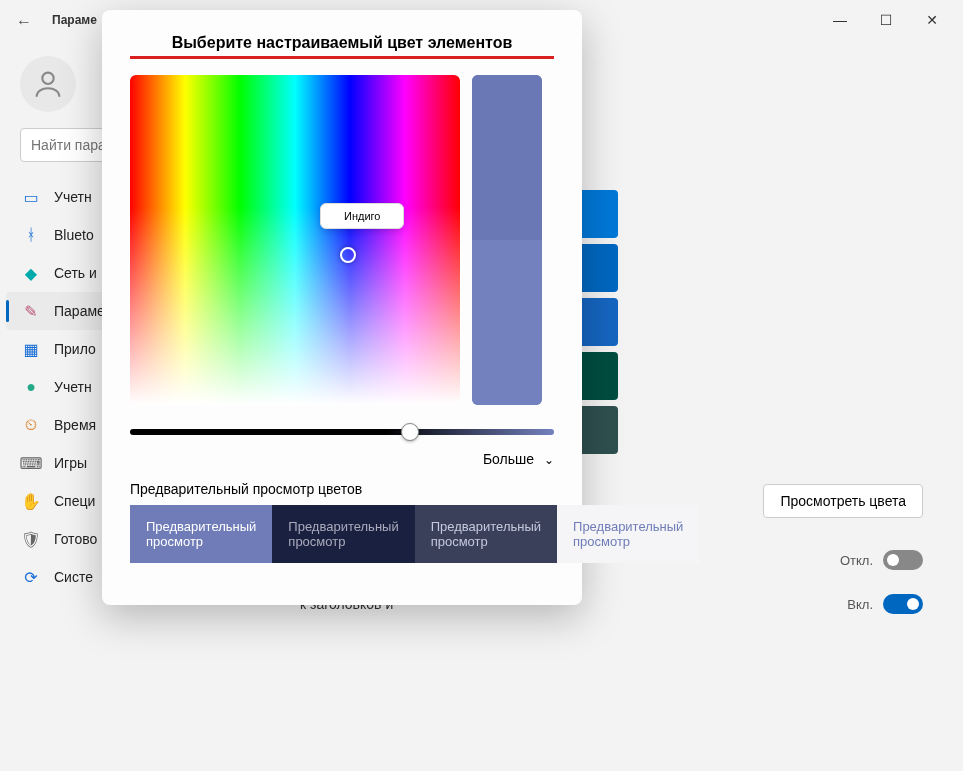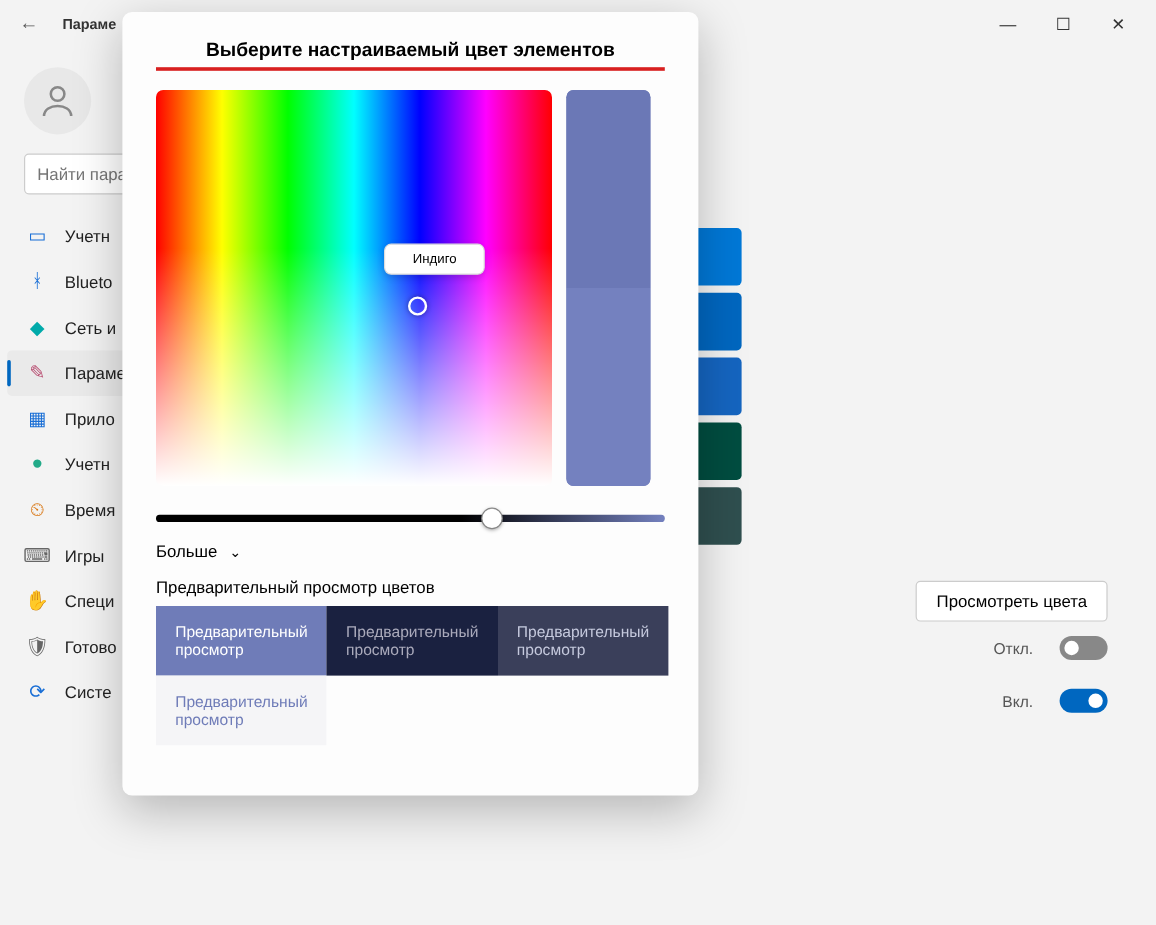--- a/index.html
+++ b/index.html
@@ -33,25 +33,25 @@
 .breadcrumb { font-size: 14px; color: #555; margin-bottom: 8px; }
 .page-title { font-size: 28px; font-weight: 600; margin-bottom: 20px; }
 
 .swatch-row { display: flex; gap: 6px; margin-bottom: 18px; }
 .swatch-row.small .swatch { width: 46px; height: 46px; }
 .swatch { width: 48px; height: 48px; border-radius: 4px; }
 
 .colors-grid { display: grid; grid-template-columns: repeat(6, 48px); gap: 6px; margin-bottom: 30px; }
 .colors-grid .swatch { width: 48px; height: 48px; }
 
-.view-colors-btn { float: right; background: #fff; border: 1px solid #ccc; border-radius: 4px; padding: 8px 16px; font-size: 14px; cursor: pointer; }
+.view-colors-btn { float: right; background: #fff; border: 1px solid #ccc; border-radius: 4px; padding: 8px 16px; font-size: 14px; cursor: pointer; margin-bottom: 20px;}
 
 .setting-row { display: flex; align-items: center; justify-content: space-between; padding: 12px 0; font-size: 14px; color: #333; clear: both;}
 .setting-row .label-text { max-width: 240px; }
-.toggle-wrap { display: flex; align-items: center; gap: 22px; font-size: 13px; color: #555;}
+.toggle-wrap { display: flex; align-items: center; gap: 10px; font-size: 13px; color: #555;}
 .toggle { width: 40px; height: 20px; border-radius: 10px; background: #888; position: relative; cursor: pointer; }
 .toggle.on { background: #0067c0; }
 .toggle .knob { position: absolute; width: 12px; height: 12px; border-radius: 50%; background: #fff; top: 4px; left: 4px; }
 .toggle.on .knob { left: 24px; }
 
 
 .dialog-overlay { position: absolute; inset: 0; display: flex; align-items: flex-start; justify-content: flex-start; }
 .dialog { position: absolute; left: 102px; top: 10px; width: 480px; background: #fdfdfd; border-radius: 8px; box-shadow: 0 12px 40px rgba(0,0,0,0.25); padding: 24px 28px 20px; }
 .dialog-title { font-size: 16px; font-weight: 700; text-align: center; margin-bottom: 4px; }
 .title-underline { height: 3px; background: #d82020; width: 100%; margin-bottom: 16px; }
@@ -64,25 +64,25 @@
 }
 .spectrum .tooltip { position: absolute; left: 190px; top: 128px; background: #fff; border: 1px solid #ddd; border-radius: 6px; padding: 6px 23px; font-size: 11px; box-shadow: 0 2px 6px rgba(0,0,0,0.15); }
 .spectrum .cursor-ring { position: absolute; left: 210px; top: 172px; width: 16px; height: 16px; border: 2px solid #fff; border-radius: 50%; box-shadow: 0 0 4px rgba(0,0,0,0.4); }
 .hue-preview { width: 70px; height: 330px; border-radius: 6px; background: #6f7cb8; display:flex; flex-direction:column;}
 .hue-preview .top{flex:1; background:#6b78b6; border-radius:6px 6px 0 0;}
 .hue-preview .bot{flex:1; background:#7481bf; border-radius:0 0 6px 6px;}
 
 .value-slider { margin: 24px 0 10px; height: 6px; border-radius: 3px; background: linear-gradient(to right, #000 0%, #000 60%, #7481bf 100%); position: relative; }
 .value-slider .thumb { position: absolute; left: 64%; top: -6px; width: 18px; height: 18px; border-radius: 50%; background: #fff; border: 1px solid #888; box-shadow: 0 1px 3px rgba(0,0,0,0.3); }
 
-.more-row { font-size: 14px; padding: 6px 0 14px; cursor: pointer; }
+.more-row { text-align: right; font-size: 14px; padding: 6px 0 14px; cursor: pointer; }
 .chev { display:inline-block; margin-left:6px; font-size: 12px;}
 
 .preview-label { font-size: 14px; margin-bottom: 8px; }
-.preview-grid { display: grid; grid-template-columns: 1fr 1fr 1fr; }
+.preview-grid { display: grid; grid-template-columns: 1fr 1fr 1fr 1fr; }
 .preview-cell { padding: 14px 16px; font-size: 13px; }
 .pc1 { background: #6f7cb8; color: #fff; }
 .pc2 { background: #1a2140; color: #aab; }
 .pc3 { background: #3a3f5a; color: #c5c9dd; }
 .pc4 { background: #f5f5f7; color: #6f7cb8; }
 
 .dialog-buttons { display: flex; gap: 12px; margin-top: 22px; }
 .dlg-btn { flex: 1; height: 38px; border: 1px solid #ccc; background: #fbfbfb; border-radius: 4px; font-size: 14px; cursor: pointer; }
 .done-highlight { outline: 3px solid #d82020; outline-offset: -1px; }
 

